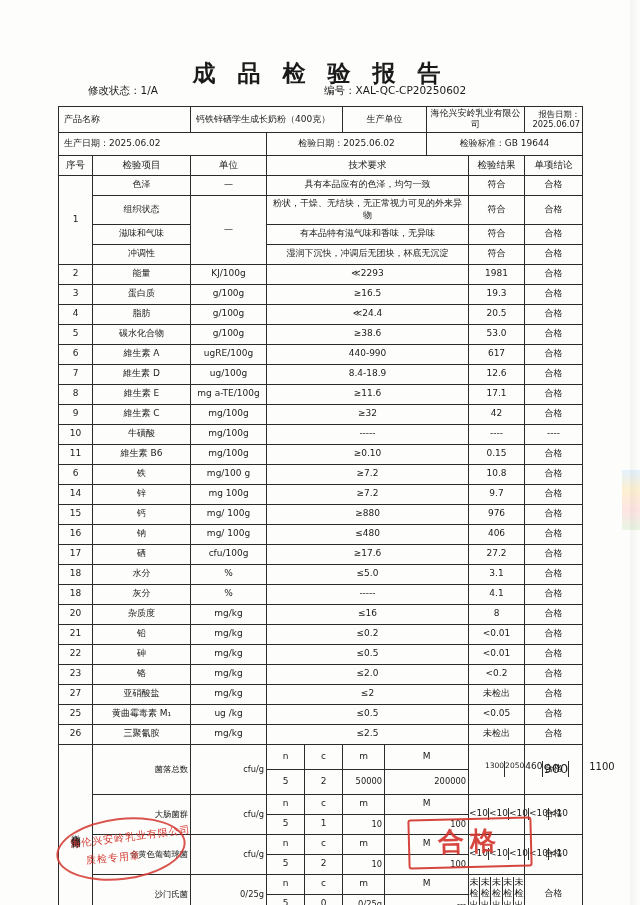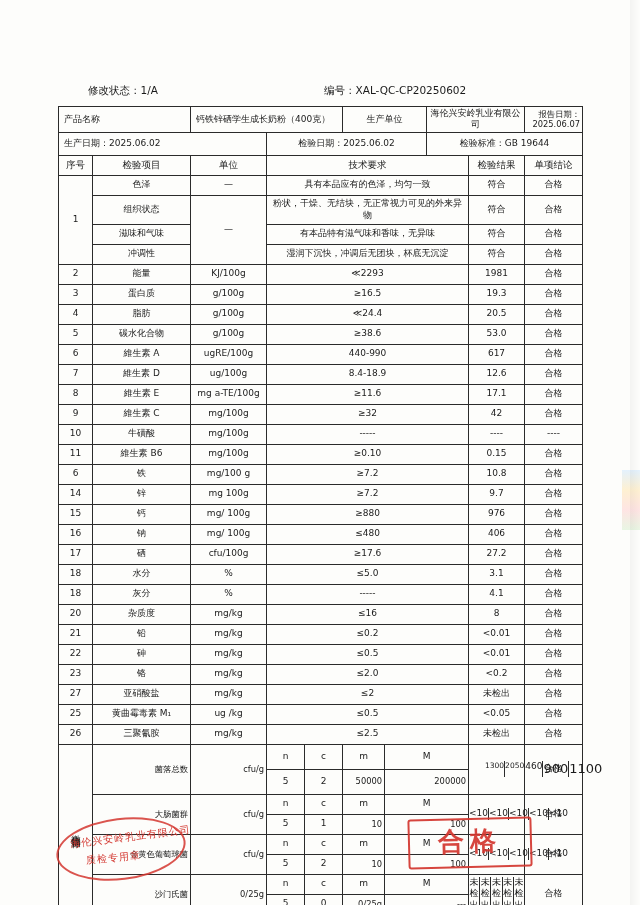--- a/index.html
+++ b/index.html
@@ -117,20 +117,21 @@
   .edge{
     position:absolute;right:0;top:0;width:10px;height:905px;
     background:linear-gradient(90deg,rgba(0,0,0,0.04),rgba(0,0,0,0));
   }
 </style>
 </head>
 <body>
 
 <div class="page">
 
+  <div class="title">成 品 检 验 报 告</div>
   <div class="rev">修改状态：1/A</div>
   <div class="docno">编号：XAL-QC-CP20250602</div>
 
   <table>
     <colgroup>
       <col style="width:34px">
         <col style="width:98px">
         <col style="width:76px">
       <col style="width:38px">
         <col style="width:38px">
@@ -396,21 +397,21 @@
           <td>n</td>
           <td>c</td>
           <td>m</td>
           <td colspan="2">M</td>
           <td rowspan="2" style="padding:16px;">
             <div style="display: flex; width: 100%;">
               <div style="flex: 1 1 0%; font-size: 7.5px; border-right: 1px solid rgb(43, 43, 43);">1300</div>
               <div style="flex: 1 1 0%; font-size: 7.5px; border-right: 1px solid rgb(43, 43, 43);">2050</div>
               <div style="flex: 1 1 0%; font-size: 9px; border-right: 1px solid rgb(43, 43, 43);">460</div>
               <div style="flex: 1 1 0%; font-size: 13px; border-right: 1px solid rgb(43, 43, 43);">900</div>
-              <div style="flex: 1 1 0%; font-size: 13px; border-right: none;">1100</div>
+              <div style="flex: 1 1 0%; font-size: 10px; border-right: none; margin-left: 20px;">1100</div>
             </div>
           </td>
           <td rowspan="2">合格</td>
         </tr>
         <tr>
           <td>5</td>
           <td>2</td>
           <td class="small">50000</td>
           <td colspan="2" class="small">200000</td>
         </tr>

